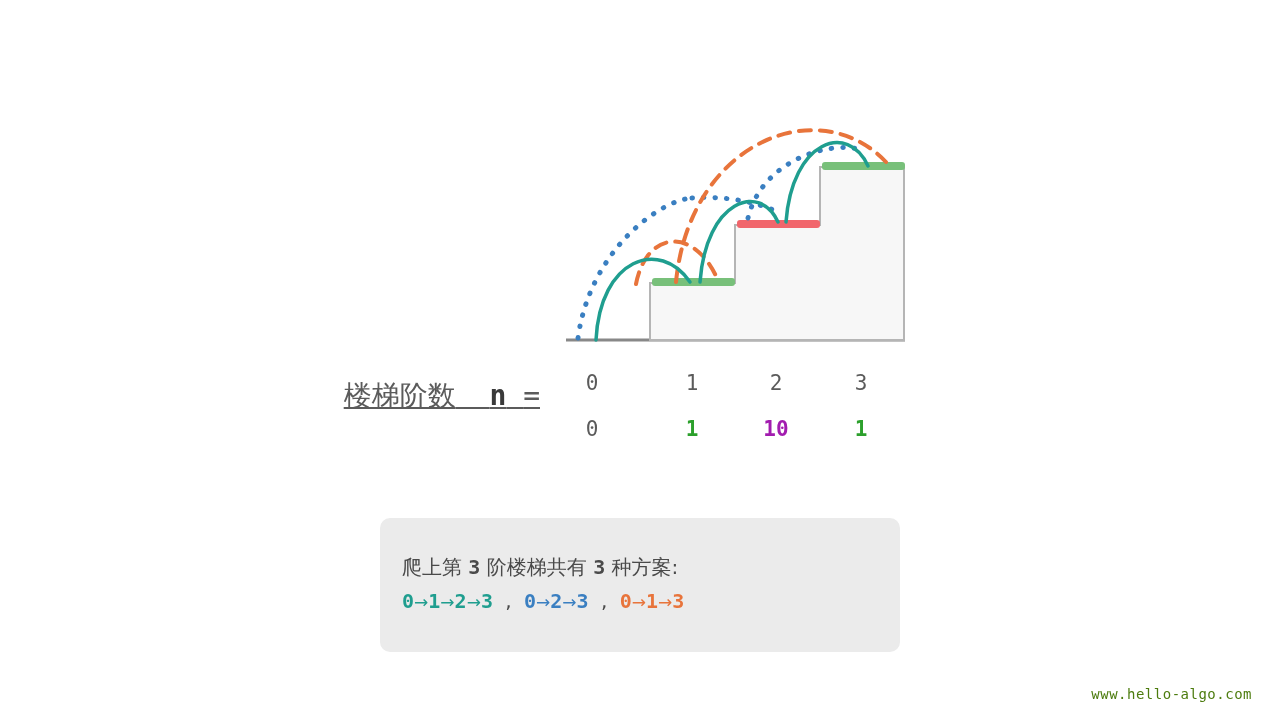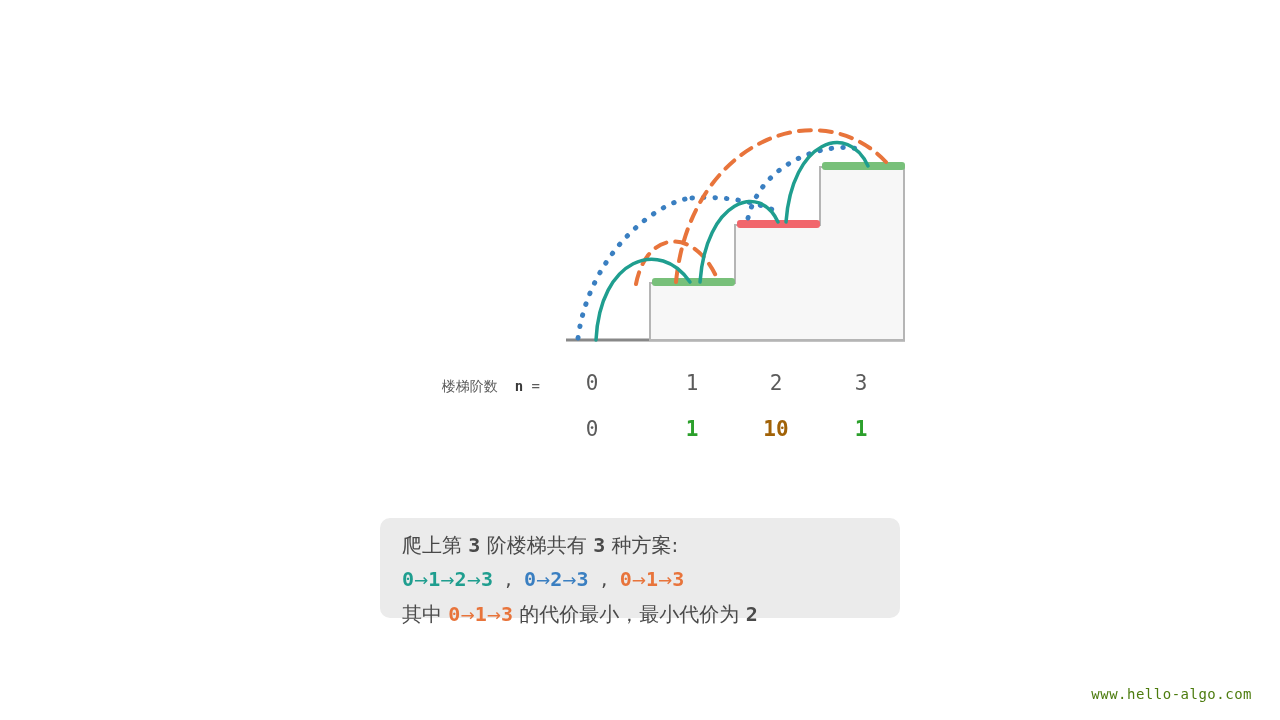--- a/index.html
+++ b/index.html
@@ -30,57 +30,58 @@
   
   .label-row {
     position: absolute;
     height: 34px;
     display: flex;
     align-items: center;
   }
   .row-title {
     position: absolute;
     right: 0;
-    top: 3px;
+    top: 13px;
     height: 34px;
     line-height: 34px;
     white-space: nowrap;
-    font-size: 14px;
+    font-size: 28px;
     color: #5b5b5b;
     font-family: "DejaVu Sans Mono", monospace;
+    text-decoration: underline;
   }
   .row-title .cjk {
     font-family: "DejaVu Sans", sans-serif;
   }
   .cell {
     position: absolute;
     top: 0;
     height: 34px;
     line-height: 34px;
     text-align: center;
     font-size: 21px;
     font-family: "DejaVu Sans Mono", monospace;
     color: #5b5b5b;
   }
   .cell.bold { font-weight: bold; }
   .c-green { color: #2ca02c; }
-  .c-red   { color: #a16207; }
+  .c-red   { color: #a21caf; }
   .c-gray  { color: #5b5b5b; }
 
   
   #caption {
     position: absolute;
     left: 380px;
     top: 518px;
     width: 520px;
-    height: 100px;
+    height: 134px;
     background: #ebebeb;
     border-radius: 10px;
     box-sizing: border-box;
-    padding: 10px 0 0 22px;
+    padding: 32px 0 0 22px;
   }
   .cap-line {
     font-size: 20px;
     color: #4a4a4a;
     font-family: "DejaVu Sans", sans-serif;
     line-height: 34px;
     white-space: nowrap;
   }
   .cap-line .mono {
     font-family: "DejaVu Sans Mono", monospace;
@@ -174,25 +175,17 @@
       <span class="sep">,</span>
       <span>
         <span class="tok-blue">0</span><span class="arrow tok-blue">→</span><span class="tok-blue">2</span><span class="arrow tok-blue">→</span><span class="tok-blue">3</span>
       </span>
       <span class="sep">,</span>
       <span>
         <span class="tok-orange">0</span><span class="arrow tok-orange">→</span><span class="tok-orange">1</span><span class="arrow tok-orange">→</span><span class="tok-orange">3</span>
       </span>
     </div>
 
-    <div class="cap-line">
-      <span>其中</span>
-      <span>
-        <span class="tok-orange">0</span><span class="arrow tok-orange">→</span><span class="tok-orange">1</span><span class="arrow tok-orange">→</span><span class="tok-orange">3</span>
-      </span>
-      <span>的代价最小，最小代价为</span>
-      <span class="mono tok-dark">2</span>
-    </div>
 
   </div>
 
   <div id="watermark">www.hello-algo.com</div>
 </div>
 
 </body></html>

